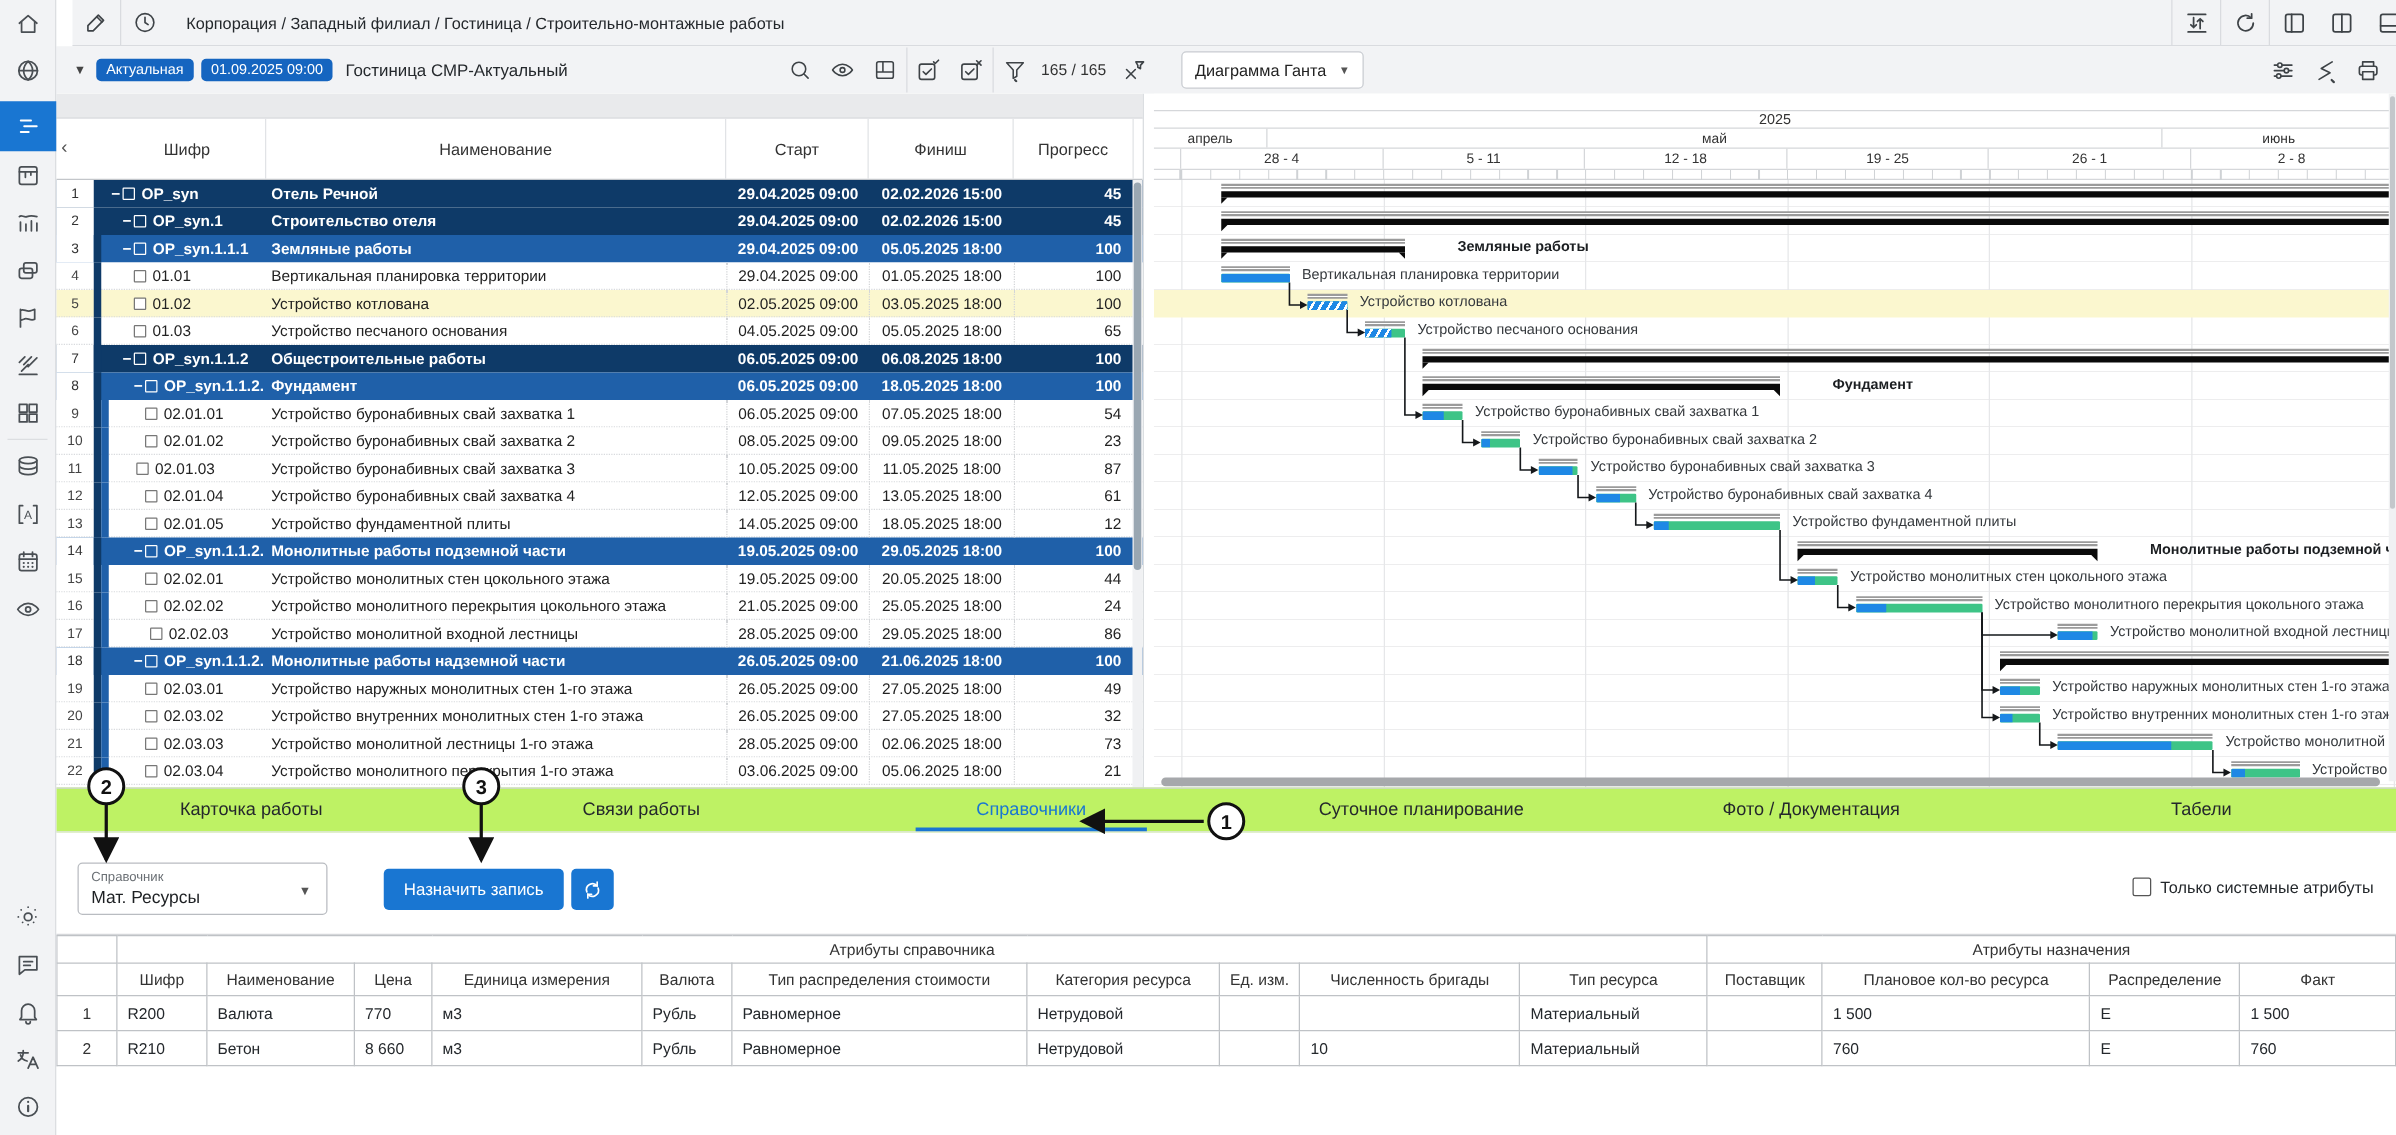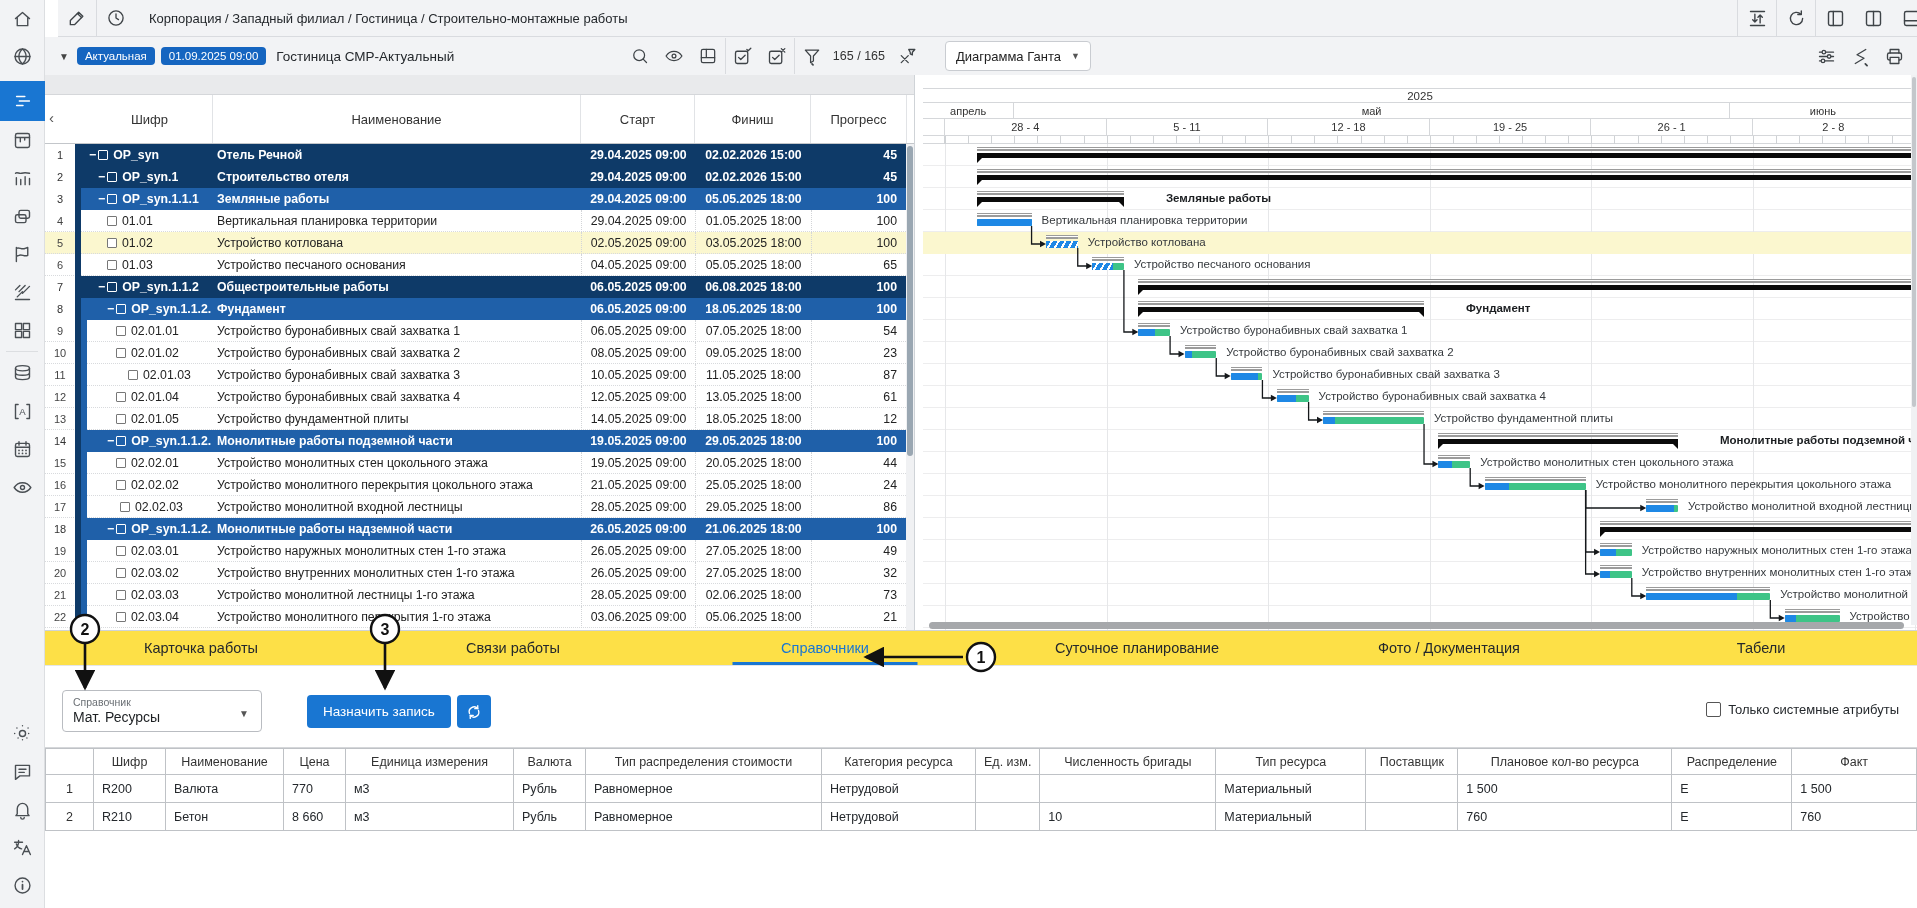--- a/index.html
+++ b/index.html
@@ -91,21 +91,21 @@
   .tbar .prog{position:absolute;left:0;top:0;height:7px;background:#1e88e5}
   .tbar .prog.pat{background-image:repeating-linear-gradient(120deg,#1e88e5 0 4px,#ffffff 4px 6px)}
   .glabel{position:absolute;font-size:11.5px;color:#35393d;white-space:nowrap}
   .glabel.sum{font-weight:bold;color:#1b1e21}
   .links{position:absolute;left:0;top:0;pointer-events:none}
   .hsb{position:absolute;left:6px;top:547px;width:975px;height:7px;background:#a6a8ab;border-radius:4px;cursor:pointer}
   .gvsb{position:absolute;right:0;top:75px;width:6px;height:550px;background:#f0f1f3}
   .gvsb .thumb{position:absolute;left:1px;top:2px;width:4px;height:330px;background:#c3c7cb;border-radius:2px}
 
   
-  .tabsbar{position:absolute;left:45px;top:630px;width:1872px;height:36px;background:#fde047;border-top:1px solid #cfd3d7;border-bottom:1px solid #e4e6e9;display:flex;align-items:center}
+  .tabsbar{position:absolute;left:45px;top:630px;width:1872px;height:36px;background:#bef264;border-top:1px solid #cfd3d7;border-bottom:1px solid #e4e6e9;display:flex;align-items:center}
   .tab{flex:1;text-align:center;font-size:14.5px;color:#24282c;cursor:pointer;position:relative;height:100%;display:flex;align-items:center;justify-content:center}
   .tab.active{color:#1976d2}
   .tab.active:after{content:"";position:absolute;left:50%;transform:translateX(-50%);bottom:0;width:185px;height:3px;background:#1976d2}
 
   
   .refbar{position:absolute;left:45px;top:676px;width:1872px;height:72px;background:#fff;border-bottom:1px solid #d5d7da}
   .refsel{position:absolute;left:17px;top:14px;width:200px;height:42px;border:1px solid #b9bcc1;border-radius:4px;background:#fff;cursor:pointer;padding:5px 10px}
   .refsel .lbl{font-size:10.5px;color:#6b7075;display:block}
   .refsel .val{font-size:14px;color:#1d2023;display:block;margin-top:1px}
   .refsel .scaret{position:absolute;right:12px;top:17px;font-size:10px;color:#555}
@@ -542,21 +542,21 @@
             <div class="dt">08.05.2025 09:00</div>
             <div class="dt">09.05.2025 18:00</div>
             <div class="pg">23</div>
           </div>
           <div class="trow task">
             <div class="num">11</div>
             <div class="stripes">
               <i class="st1"></i>
               <i class="st2"></i>
             </div>
-            <div class="code" style="padding-left:41px">
+            <div class="code" style="padding-left:22px">
               <span class="cb"></span>
               <span>02.01.03</span>
             </div>
             <div class="name">Устройство буронабивных свай захватка 3</div>
             <div class="dt">10.05.2025 09:00</div>
             <div class="dt">11.05.2025 18:00</div>
             <div class="pg">87</div>
           </div>
           <div class="trow task">
             <div class="num">12</div>
@@ -929,20 +929,25 @@
         <col style="width:154px">
         <col style="width:62px">
         <col style="width:176px">
         <col style="width:150px">
         <col style="width:92px">
         <col style="width:214px">
         <col style="width:120px">
         <col>
     </colgroup>
     <thead>
+        <tr>
+          <th class="grp"></th>
+          <th class="grp" colspan="10">Атрибуты справочника</th>
+          <th class="grp" colspan="4">Атрибуты назначения</th>
+        </tr>
         <tr>
           <th class="hdr"></th>
           <th class="hdr">Шифр</th>
           <th class="hdr">Наименование</th>
           <th class="hdr">Цена</th>
           <th class="hdr">Единица измерения</th>
           <th class="hdr">Валюта</th>
           <th class="hdr">Тип распределения стоимости</th>
           <th class="hdr">Категория ресурса</th>
           <th class="hdr">Ед. изм.</th>

